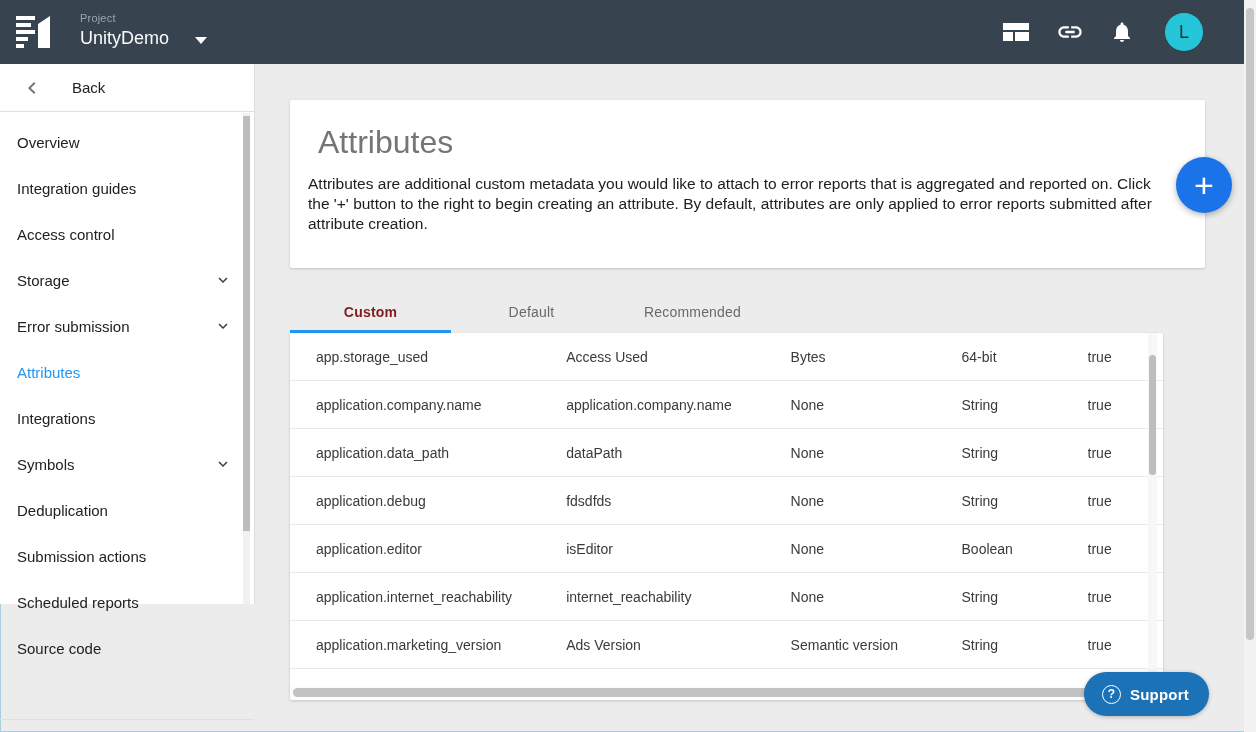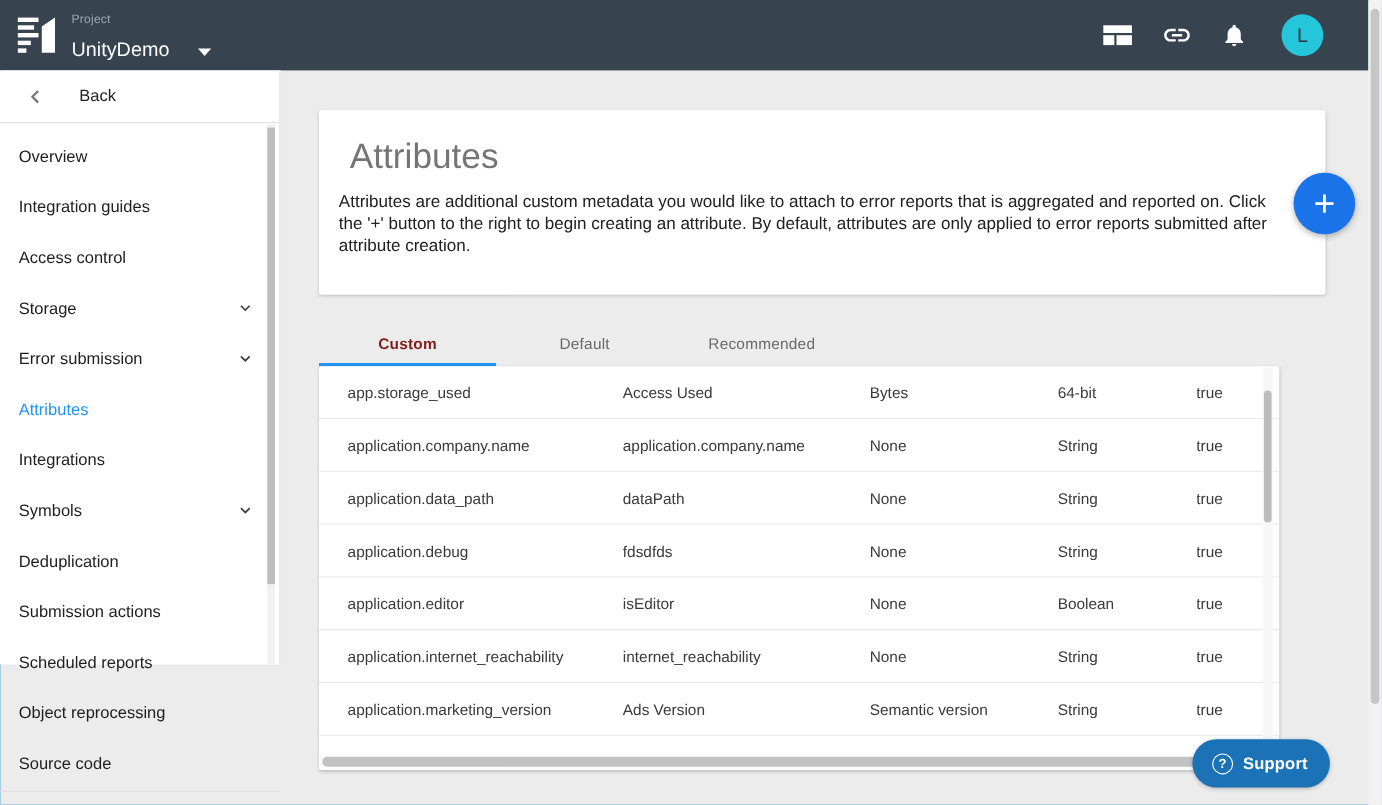--- a/index.html
+++ b/index.html
@@ -4,23 +4,23 @@
 <style>
   * { margin:0; padding:0; box-sizing:border-box; }
   html,body { width:1256px; height:732px; overflow:hidden; }
   body { font-family:"Liberation Sans", sans-serif; }
   .screen { position:relative; width:1256px; height:732px; background:#ECECEC; overflow:hidden;
             box-shadow: inset 0 0 0 1px #A9CCDE; }
 
   
   .topbar { position:absolute; left:0; top:0; width:1244px; height:64px; background:#37444F; }
   .logo { position:absolute; left:16px; top:15px; width:36px; height:34px; }
-  .project-block { position:absolute; left:65px; top:12px; }
+  .project-block { position:absolute; left:80px; top:12px; }
   .project-label { font-size:11px; color:#9AA7AF; letter-spacing:.2px; }
-  .project-name-row { display:flex; align-items:center; margin-top:11px;justify-content:flex-end; }
+  .project-name-row { display:flex; align-items:center; margin-top:4px;justify-content:flex-end; }
   .project-name { font-size:18px; color:#FAFAFA; }
   .caret-down { width:0; height:0; border-left:6px solid transparent; border-right:6px solid transparent;
                 border-top:7px solid #FFFFFF; margin-left:26px; margin-top:3px; }
   .tb-icon { position:absolute; top:0; height:64px; display:flex; align-items:center; justify-content:center; width:40px; cursor:pointer; }
   .tb-dashboard { left:996px; }
   .dash-shape { width:26px; height:18px; position:relative; }
   .dash-shape .d1 { position:absolute; left:0; top:0; width:26px; height:7px; background:#fff; }
   .dash-shape .d2 { position:absolute; left:0; bottom:0; width:10px; height:9px; background:#fff; }
   .dash-shape .d3 { position:absolute; right:0; bottom:0; width:14px; height:9px; background:#fff; }
   .tb-link { left:1050px; }
@@ -202,24 +202,20 @@
         <div class="nav-item">
           <span>Submission actions</span>
 
         </div>
 
         <div class="nav-item">
           <span>Scheduled reports</span>
 
         </div>
 
-        <div class="nav-item">
-          <span>Object reprocessing</span>
-
-        </div>
 
         <div class="nav-item">
           <span>Source code</span>
 
         </div>
       </div>
     <div class="sidebar-bottom-divider"></div>
     <div class="sidebar-scrollbar">
       <div class="thumb"></div>
     </div>

